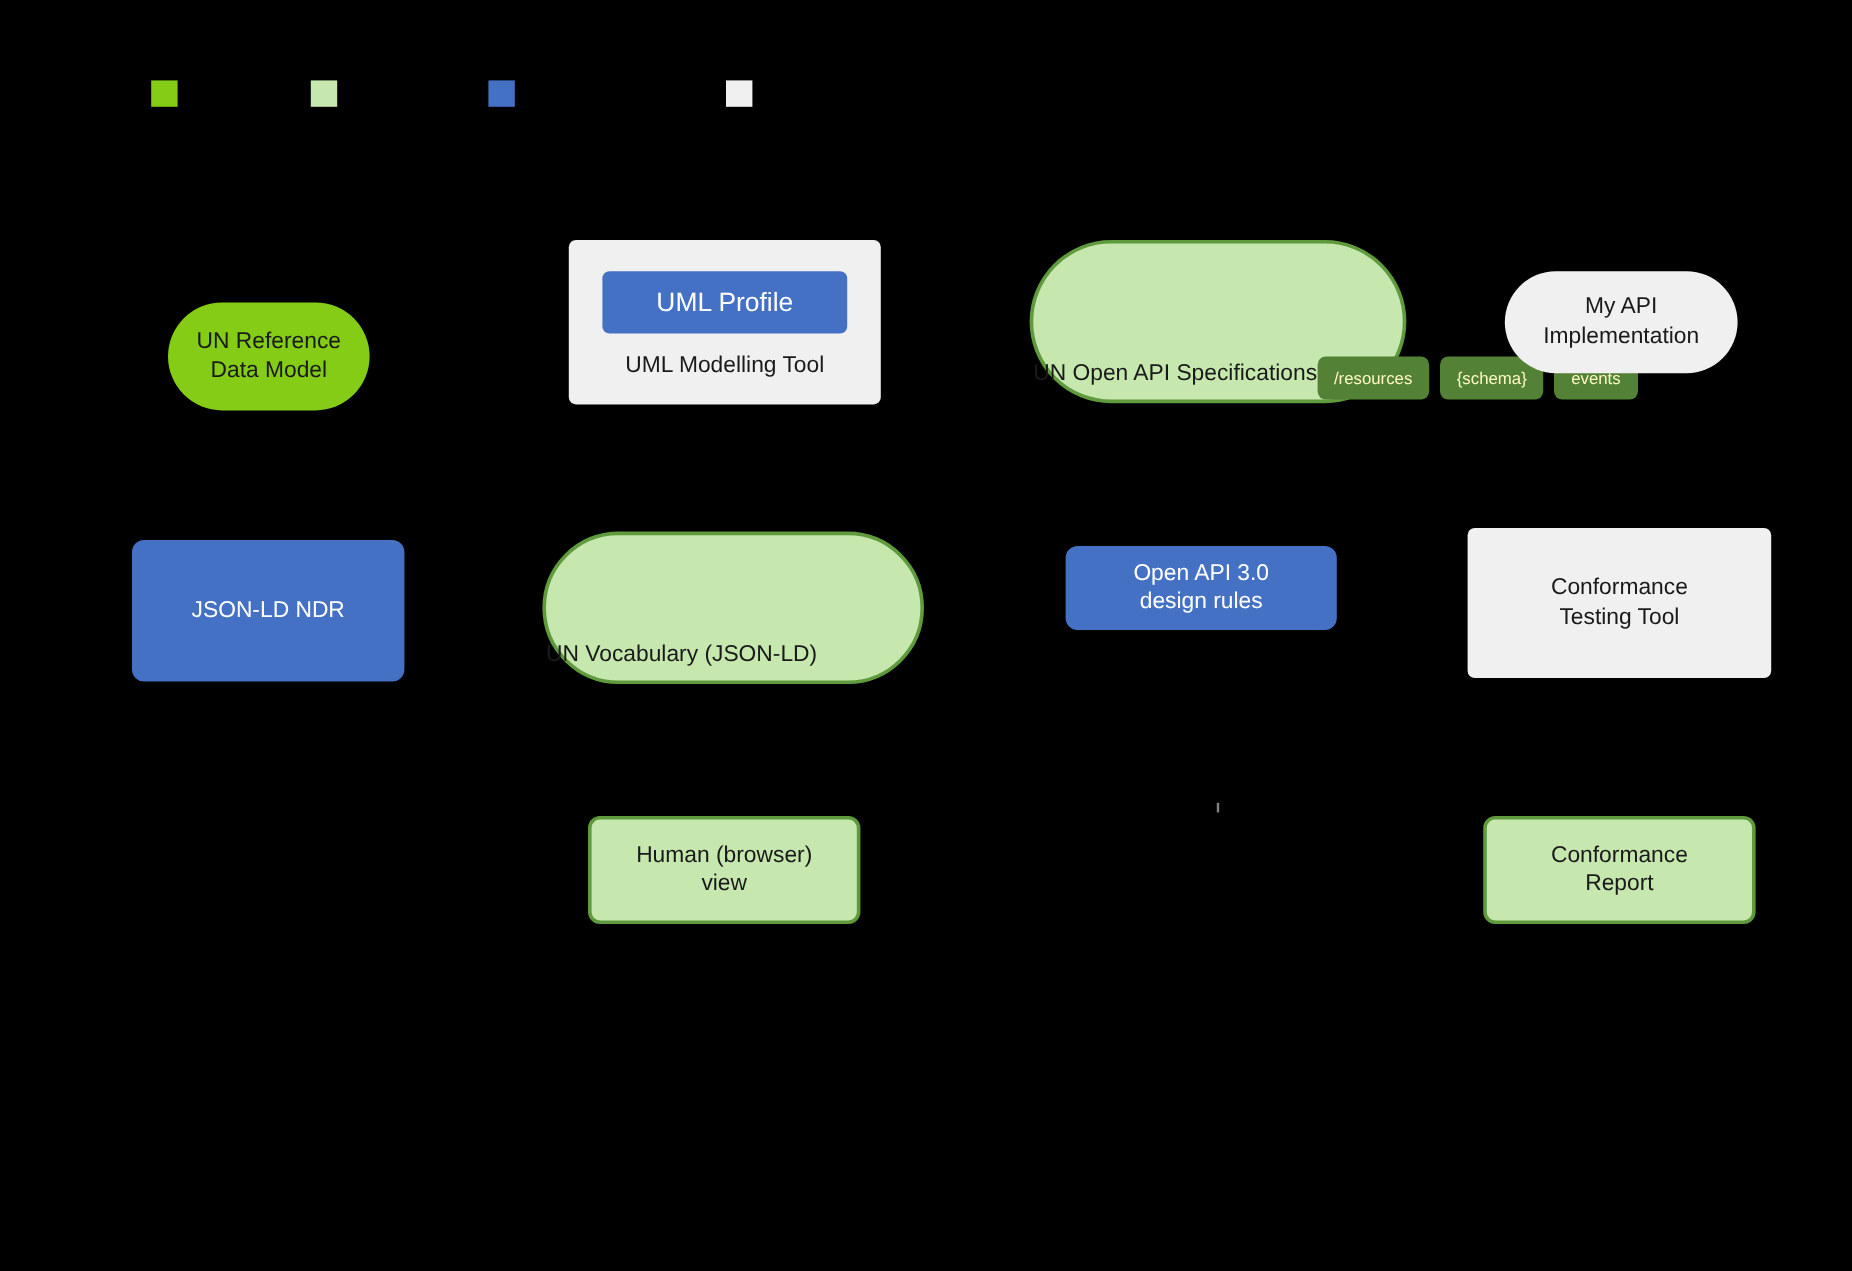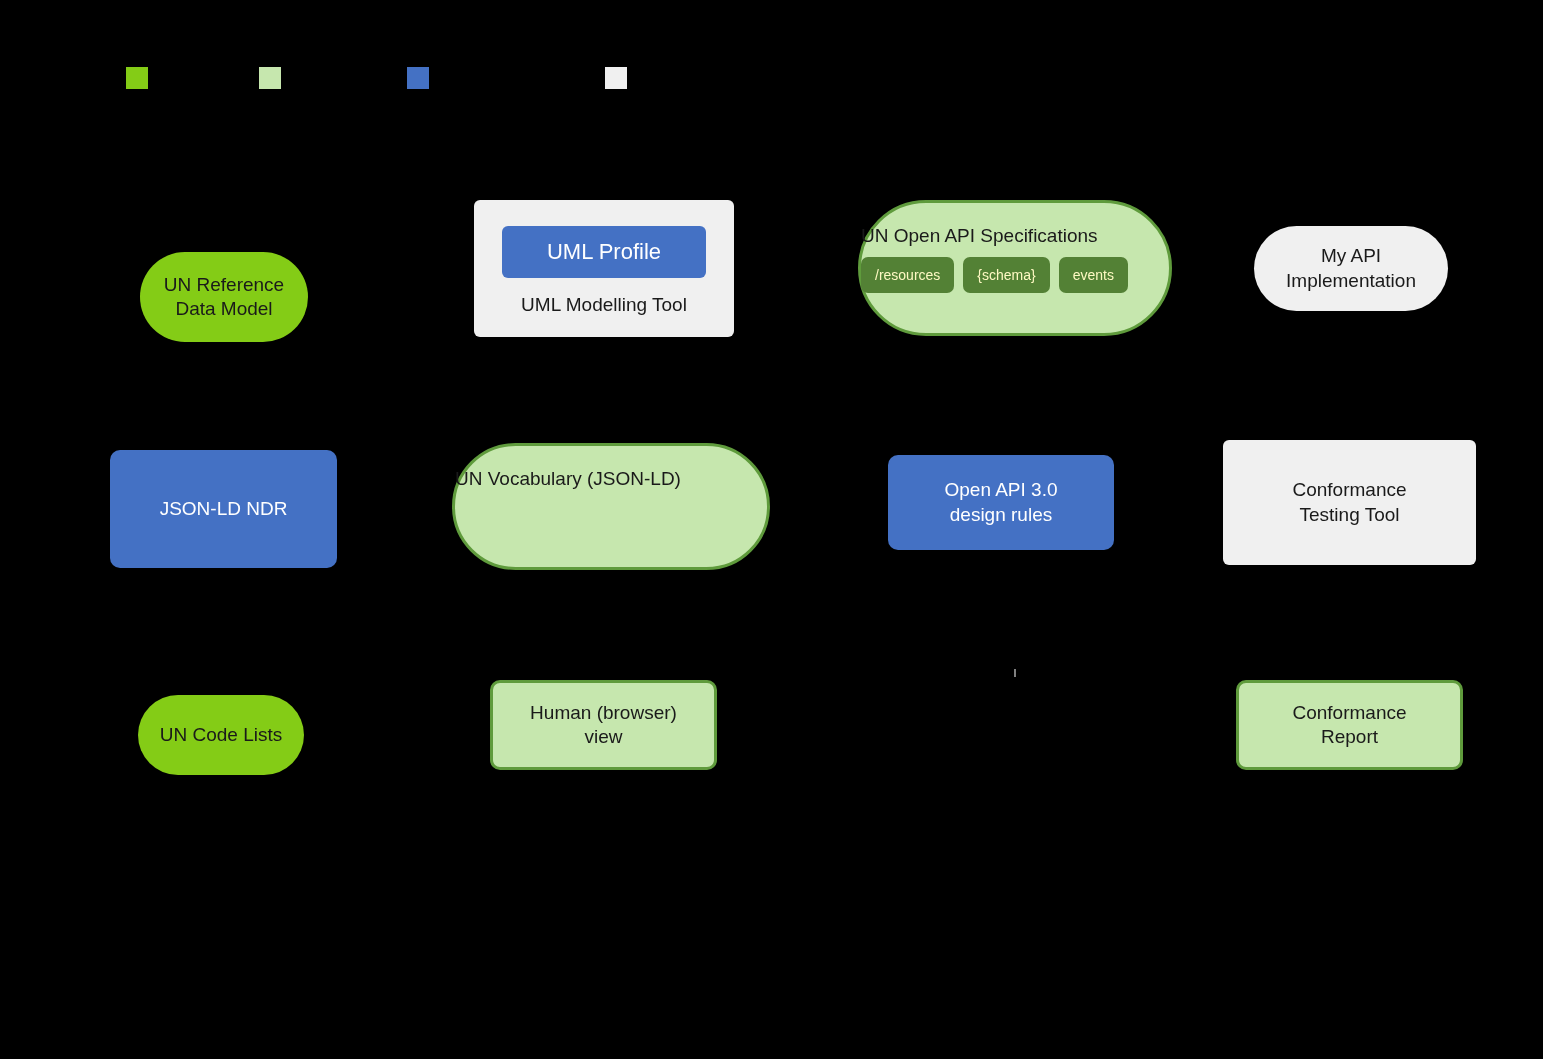--- a/index.html
+++ b/index.html
@@ -60,22 +60,22 @@
   .border-green { border: 3px solid #5f9b3c; }
 
   
   .capsule {
     position: absolute;
     box-sizing: border-box;
     background: #c6e7ae;
     border: 3px solid #5f9b3c;
     border-radius: 999px;
     display: flex;
-    flex-direction: column;
-    align-items: flex-start;
+    flex-direction: row;
+    align-items: flex-end;
     justify-content: flex-start;
   }
   .capsule-title {
     font-size: 19px;
     color: #1a1a1a;
     margin-top: 22px;
     margin-bottom: 10px;
     white-space: nowrap;
   }
   .chip-row {
@@ -177,33 +177,30 @@
 
   <div class="node stadium fill-grey" style="left:1254px; top:226px; width:194px; height:85px;">
     <span class="label">My API
 Implementation</span>
   </div>
 
   <div class="capsule" style="left:452px; top:443px; width:318px; height:127px;">
     <div class="capsule-title">UN Vocabulary (JSON-LD)</div>
   </div>
 
-  <div class="node rounded fill-blue" style="left:888px; top:455px; width:226px; height:95px;">
+  <div class="node rounded fill-blue" style="left:888px; top:455px; width:226px; height:70px;">
     <span class="label">Open API 3.0
 design rules</span>
   </div>
 
   <div class="node fill-grey" style="left:1223px; top:440px; width:253px; height:125px; border-radius:6px;">
     <span class="label">Conformance
 Testing Tool</span>
   </div>
 
-  <div class="node stadium fill-lightblue" style="left:138px; top:695px; width:166px; height:80px;">
-    <span class="label">UN Code Lists</span>
-  </div>
 
   <div class="node rounded fill-lightgreen border-green" style="left:490px; top:680px; width:227px; height:90px;">
     <span class="label">Human (browser)
 view</span>
   </div>
 
   <div class="stub" style="left:1014px; top:669px; height:8px;"></div>
 
 
   <div class="node rounded fill-lightgreen border-green" style="left:1236px; top:680px; width:227px; height:90px;">

